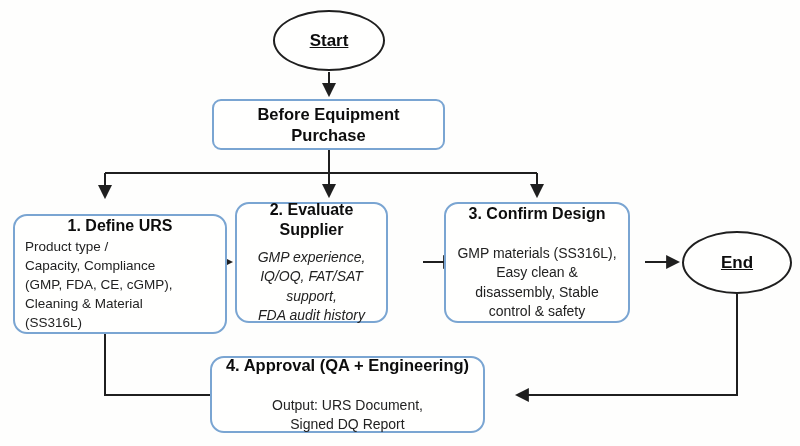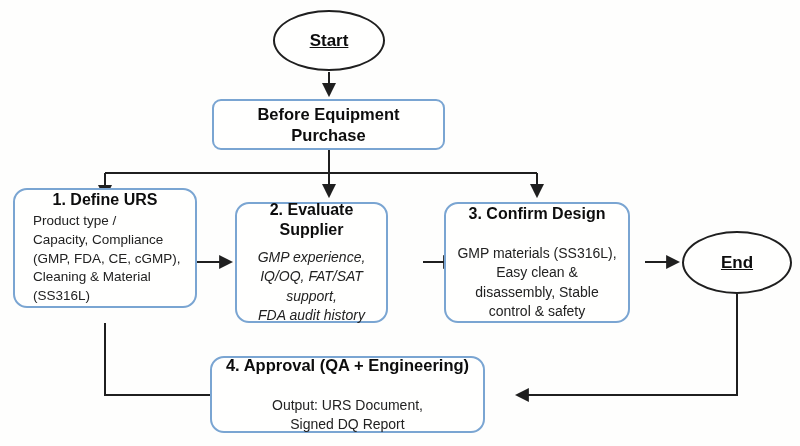--- a/index.html
+++ b/index.html
@@ -54,22 +54,22 @@
     font-size: 14px;
     line-height: 1.38;
     margin-top: 20px;
   }
   .multiline { white-space: pre-line; }
 
   
   #node-start   { left: 273px; top: 10px;  width: 112px; height: 61px; }
   #node-before  { left: 212px; top: 99px;  width: 233px; height: 51px; border-radius: 9px; }
   #node-before .node-title { font-size: 16.5px; }
-  #node-step1   { left: 13px;  top: 188px; width: 184px; height: 120px; }
-  #node-step1 .node-body { font-size: 13.5px; text-align: left; align-self: flex-start; padding-left: 18px; margin-top: 2px; line-height: 1.4; }
+  #node-step1   { left: 13px;  top: 214px; width: 214px; height: 120px; justify-content: space-between; }
+  #node-step1 .node-body { font-size: 13.5px; text-align: left; align-self: flex-start; padding-left: 10px; margin-top: 2px; line-height: 1.4; }
   #node-step2   { left: 235px; top: 202px; width: 153px; height: 121px; text-align: center; }
   #node-step2 .node-body { margin-top: 8px; font-style: italic; }
   #node-step3   { left: 444px; top: 202px; width: 186px; height: 121px; }
   #node-step3 .node-body { margin-top: 20px; }
   #node-step4   { left: 210px; top: 356px; width: 275px; height: 77px; }
   #node-step4 .node-title { font-size: 16.5px; }
   #node-end     { left: 682px; top: 231px; width: 110px; height: 63px; }
 </style>
 </head>
 <body>

